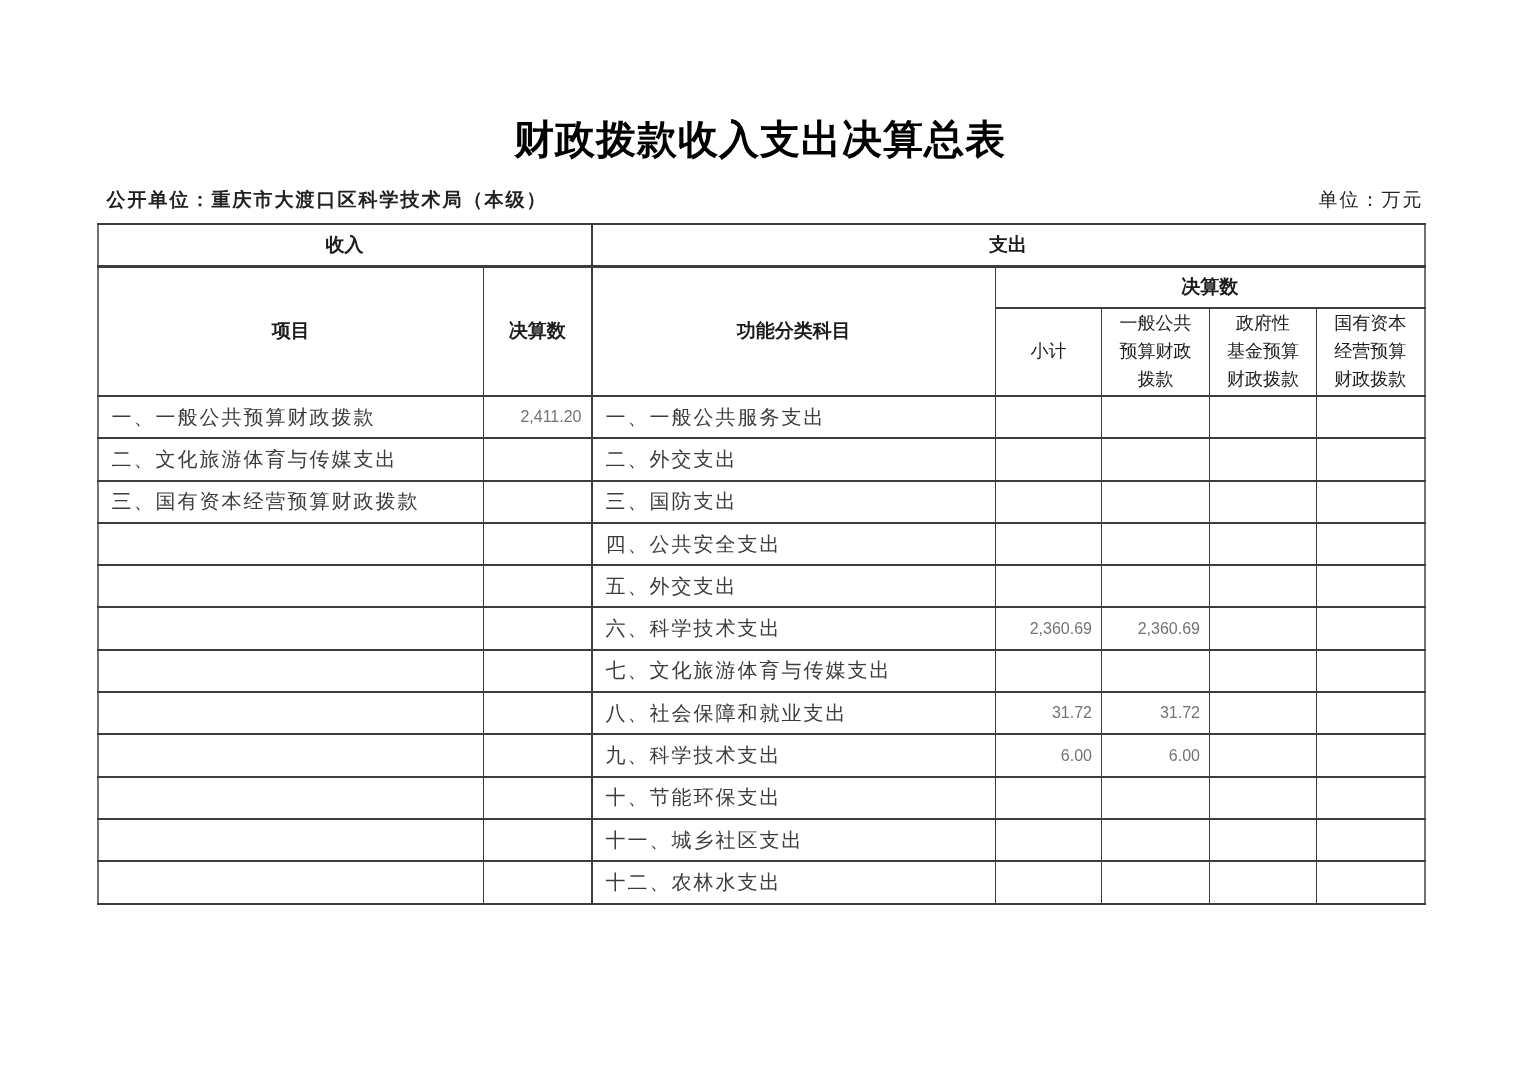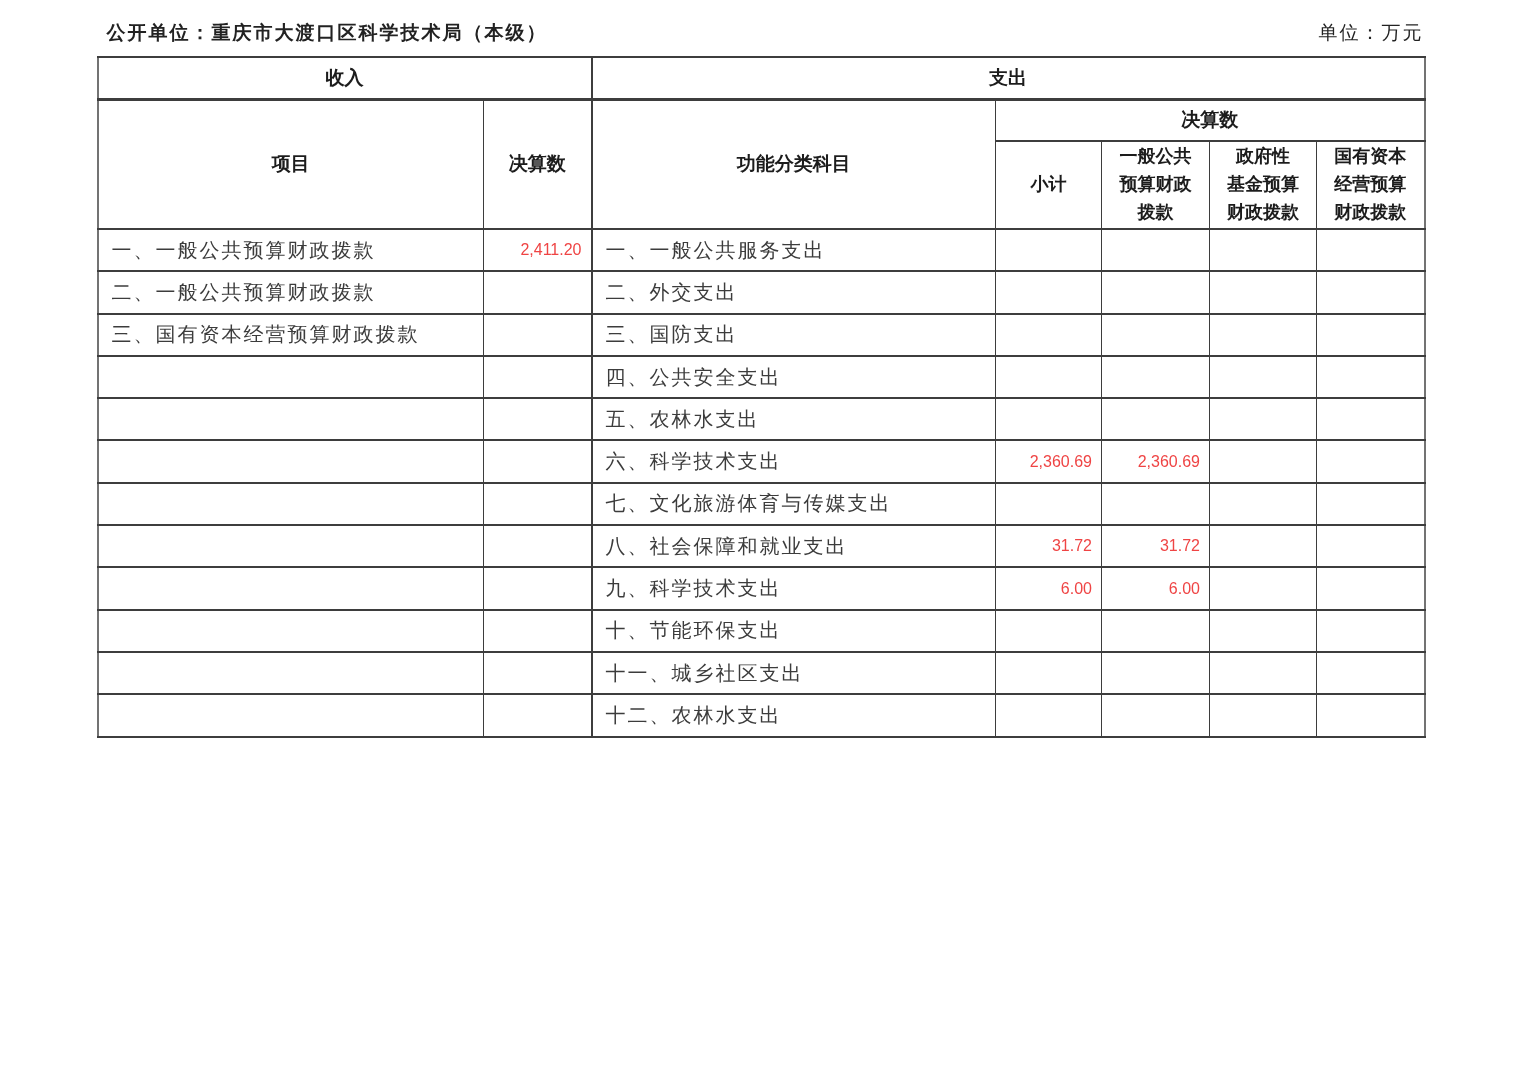--- a/index.html
+++ b/index.html
@@ -59,56 +59,57 @@
     overflow: hidden;
   }
   thead tr.h1 th { border-bottom-width: 3px; }
   th {
     font-weight: 600;
     font-size: 19px;
     text-align: center;
     color: #1c1c1c;
     font-family: "Liberation Sans", sans-serif;
   }
-  th.subhdr { font-size: 18px; line-height: 1.55; font-weight: 700; }
+  th.subhdr { font-size: 18px; line-height: 1.55; font-weight: 400; }
   .wrap3 { white-space: pre-line; }
   .sec-div { border-left-width: 2px !important; }
   td.item {
     font-family: "DejaVu Serif", serif;
     font-size: 20px;
     letter-spacing: 2px;
     text-align: left;
     padding-left: 13px;
     color: #3c3c3c;
     margin-top: 18px;
   }
   td.num {
     font-family: "Liberation Sans", sans-serif;
     font-size: 16px;
     text-align: right;
     padding-right: 9px;
-    color: #ef4444;
+    color: #737373;
   }
   tr.h1 { height: 42px; }
   tr.h2 { height: 42px; }
   tr.h3 { height: 88px; }
   tbody tr { height: 42.3px; }
   .page-number {
     margin-top: 32px;
     text-align: center;
     font-family: "Liberation Serif", serif;
     font-size: 17px;
     color: #1a1a1a;
   }
 </style>
 </head>
 <body>
 
 <div class="content">
 
+  <h1 class="doc-title">财政拨款收入支出决算总表</h1>
 
 
   <div class="meta-row">
     <span class="meta-unit-label">公开单位：重庆市大渡口区科学技术局（本级）</span>
     <span class="meta-unit">单位：万元</span>
   </div>
 
   <table class="budget-table">
     <colgroup>
       <col style="width:386px">
@@ -147,21 +148,21 @@
       <tr>
         <td class="item">一、一般公共预算财政拨款</td>
         <td class="num">2,411.20</td>
         <td class="item sec-div">一、一般公共服务支出</td>
         <td class="num"></td>
         <td class="num"></td>
         <td class="num"></td>
         <td class="num"></td>
       </tr>
       <tr>
-        <td class="item">二、一般公共预算财政拨款</td>
+        <td class="item">二、文化旅游体育与传媒支出</td>
         <td class="num"></td>
         <td class="item sec-div">二、外交支出</td>
         <td class="num"></td>
         <td class="num"></td>
         <td class="num"></td>
         <td class="num"></td>
       </tr>
       <tr>
         <td class="item">三、国有资本经营预算财政拨款</td>
         <td class="num"></td>
@@ -176,21 +177,21 @@
         <td class="num"></td>
         <td class="item sec-div">四、公共安全支出</td>
         <td class="num"></td>
         <td class="num"></td>
         <td class="num"></td>
         <td class="num"></td>
       </tr>
       <tr>
         <td class="item"></td>
         <td class="num"></td>
-        <td class="item sec-div">五、农林水支出</td>
+        <td class="item sec-div">五、外交支出</td>
         <td class="num"></td>
         <td class="num"></td>
         <td class="num"></td>
         <td class="num"></td>
       </tr>
       <tr>
         <td class="item"></td>
         <td class="num"></td>
         <td class="item sec-div">六、科学技术支出</td>
         <td class="num">2,360.69</td>

